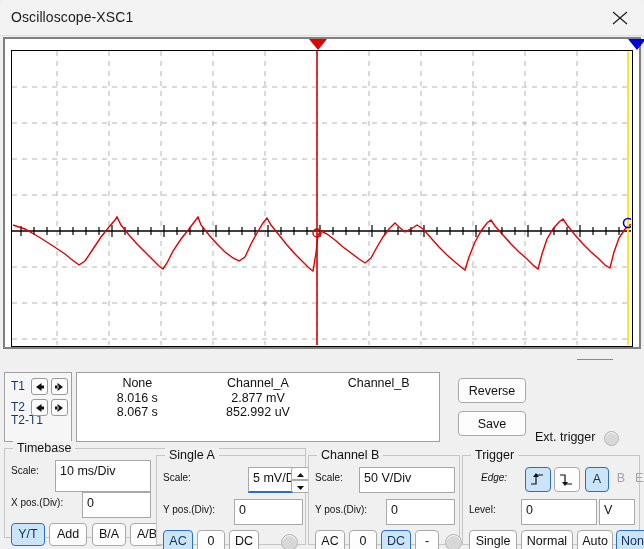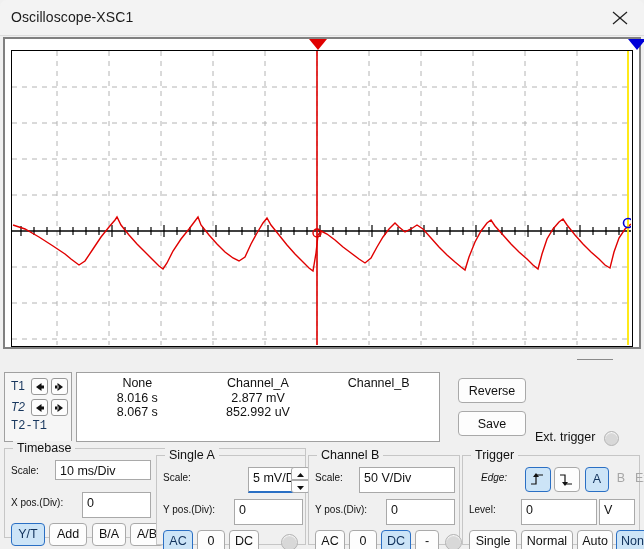--- a/index.html
+++ b/index.html
@@ -118,22 +118,22 @@
     border: 1px solid #a0a0a0;
     box-sizing: border-box;
   }
   .trow {
     position: absolute;
     left: 6px;
     font-size: 12px;
     color: #17365d;
   }
   .tlabel-1 { top: 6px; }
-  .tlabel-2 { top: 27px; font-style: italic; }
-  .tlabel-3 { top: 46px; font-family: Liberation Mono, monospace; }
+  .tlabel-2 { top: 27px; }
+  .tlabel-3 { top: 40px; }
   .arrowbtn {
     position: absolute;
     width: 17px; height: 17px;
     background: #fdfdfd;
     border: 1px solid #999999;
     border-radius: 3px;
     box-sizing: border-box;
     cursor: default;
   }
   .arrowbtn svg { position: absolute; left: 2px; top: 3px; }
@@ -480,21 +480,21 @@
 
   <button class="btn btn-reverse">Reverse</button>
   <button class="btn btn-save">Save</button>
   <span class="ext-trig-label">Ext. trigger</span>
   <div class="led led-ext"></div>
 
   <div class="group g-timebase">
     <span class="group-title">Timebase</span>
 
     <span class="fld-label" style="left:6px; top:16px;">Scale:</span>
-    <div class="txtfield" style="left:50px; top:11px; width:96px; height:20px;">10 ms/Div</div>
+    <div class="txtfield" style="left:50px; top:11px; width:96px; height:32px;">10 ms/Div</div>
 
     <span class="fld-label" style="left:6px; top:48px;">X pos.(Div):</span>
     <div class="txtfield" style="left:77px; top:43px; width:69px; height:26px;">0</div>
 
     <div class="tab-btn sel" style="left:6px; top:74px; width:34px; height:23px;">Y/T</div>
     <div class="tab-btn" style="left:44px; top:74px; width:38px; height:23px;">Add</div>
     <div class="tab-btn" style="left:87px; top:74px; width:34px; height:23px;">B/A</div>
     <div class="tab-btn" style="left:125px; top:74px; width:34px; height:23px;">A/B</div>
   </div>
 

